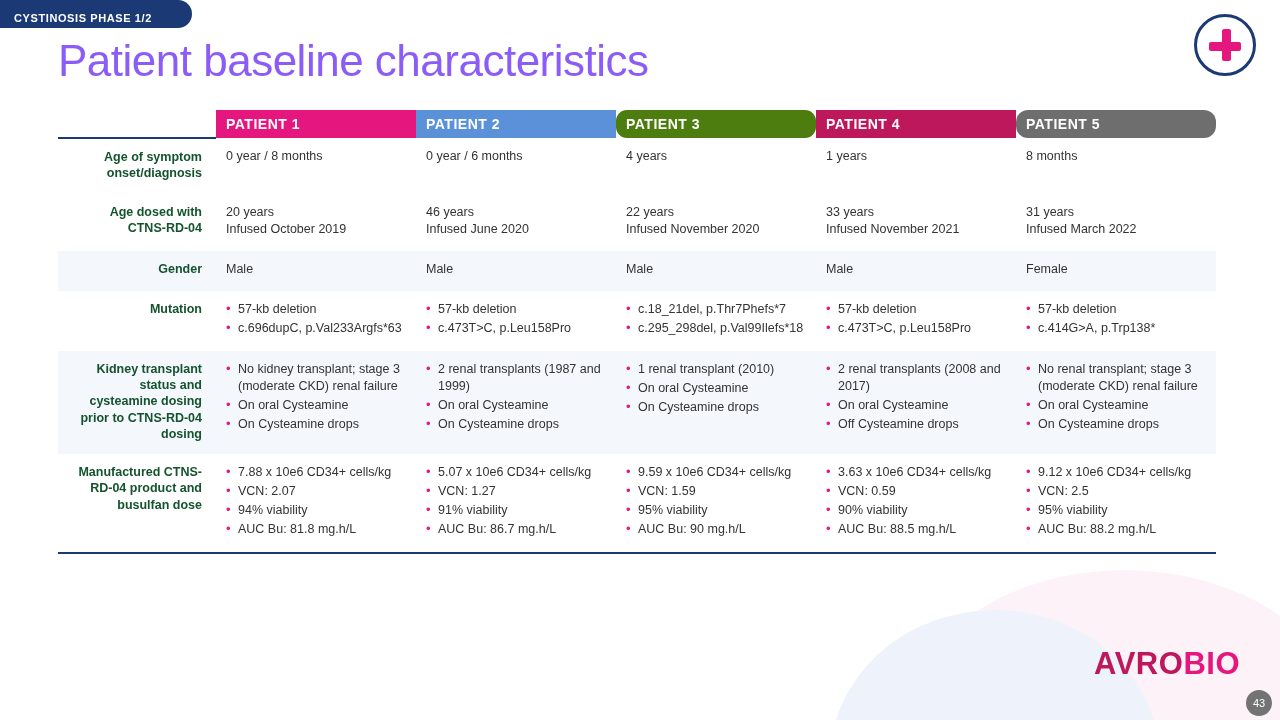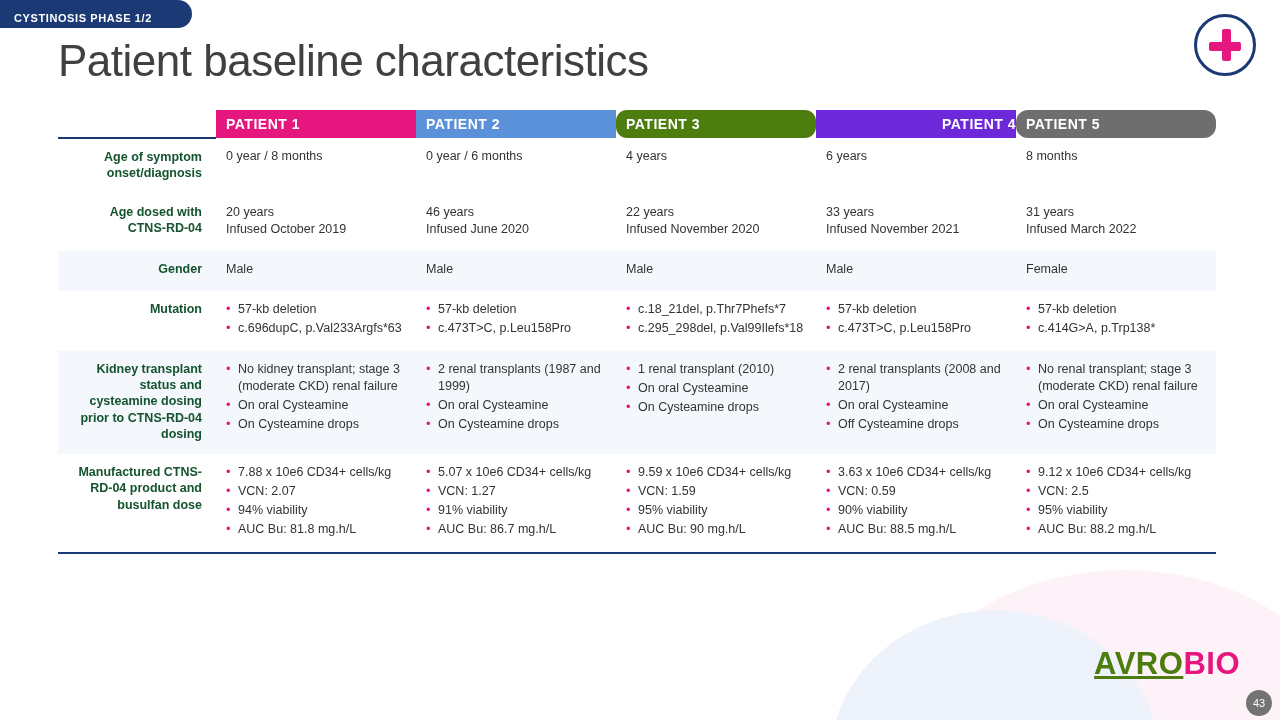--- a/index.html
+++ b/index.html
@@ -49,21 +49,21 @@
     border-radius: 2px;
   }
   .cross-mark .bar-h { left: 12px; top: 24.5px; width: 32px; height: 9px; }
   .cross-mark .bar-v { top: 12px; left: 24.5px; height: 32px; width: 9px; }
 
   
   .title {
     position: absolute;
     left: 58px; top: 36px;
     font-size: 44px;
-    color: #404040;
+    color: #8b5cf6;
     letter-spacing: -0.5px;
     white-space: nowrap;
   }
 
   
   .table-wrap {
     position: absolute;
     left: 58px; top: 110px;
     width: 1158px;
   }
@@ -141,21 +141,21 @@
     z-index: 0;
   }
   .brand {
     position: absolute;
     right: 40px; bottom: 38px;
     font-size: 31px;
     font-weight: bold;
     letter-spacing: 0.5px;
     z-index: 2;
   }
-  .brand .avro { color: #4d7c0f; text-decoration: underline; }
+  .brand .avro { color: #be185d; }
   .brand .bio { color: #e5177f; }
 
   .page-num {
     position: absolute;
     right: 8px; bottom: 4px;
     width: 26px; height: 26px;
     border-radius: 50%;
     background: #737373;
     color: #ffffff;
     font-size: 11px;
@@ -190,21 +190,21 @@
           <col class="patcol">
           <col class="patcol">
           <col class="patcol">
       </colgroup>
       <thead>
         <tr id="header-row">
           <th class="blank"></th>
         <th style="background: rgb(229, 23, 127);">PATIENT 1</th>
             <th style="background: rgb(91, 145, 216);">PATIENT 2</th>
             <th style="background: #4d7c0f; border-radius: 11px;">PATIENT 3</th>
-            <th style="background: #6d28d9; text-align: right;">PATIENT 4</th>
+            <th style="background: #be185d;">PATIENT 4</th>
             <th style="background: rgb(110, 110, 110); border-radius: 12px;">PATIENT 5</th>
           </tr>
       </thead>
       <tbody id="table-body">
           <tr class="plain">
             <td class="rowhead">Age of symptom onset/diagnosis</td>
             <td>
               <div class="plain-lines">
                 <div>0 year / 8 months</div>
               </div>
@@ -214,21 +214,21 @@
                 <div>0 year / 6 months</div>
               </div>
             </td>
             <td>
               <div class="plain-lines">
                 <div>4 years</div>
               </div>
             </td>
             <td>
               <div class="plain-lines">
-                <div>6 years</div>
+                <div>1 years</div>
               </div>
             </td>
             <td>
               <div class="plain-lines">
                 <div>8 months</div>
               </div>
             </td>
           </tr>
           <tr class="plain">
             <td class="rowhead">Age dosed with CTNS-RD-04</td>

